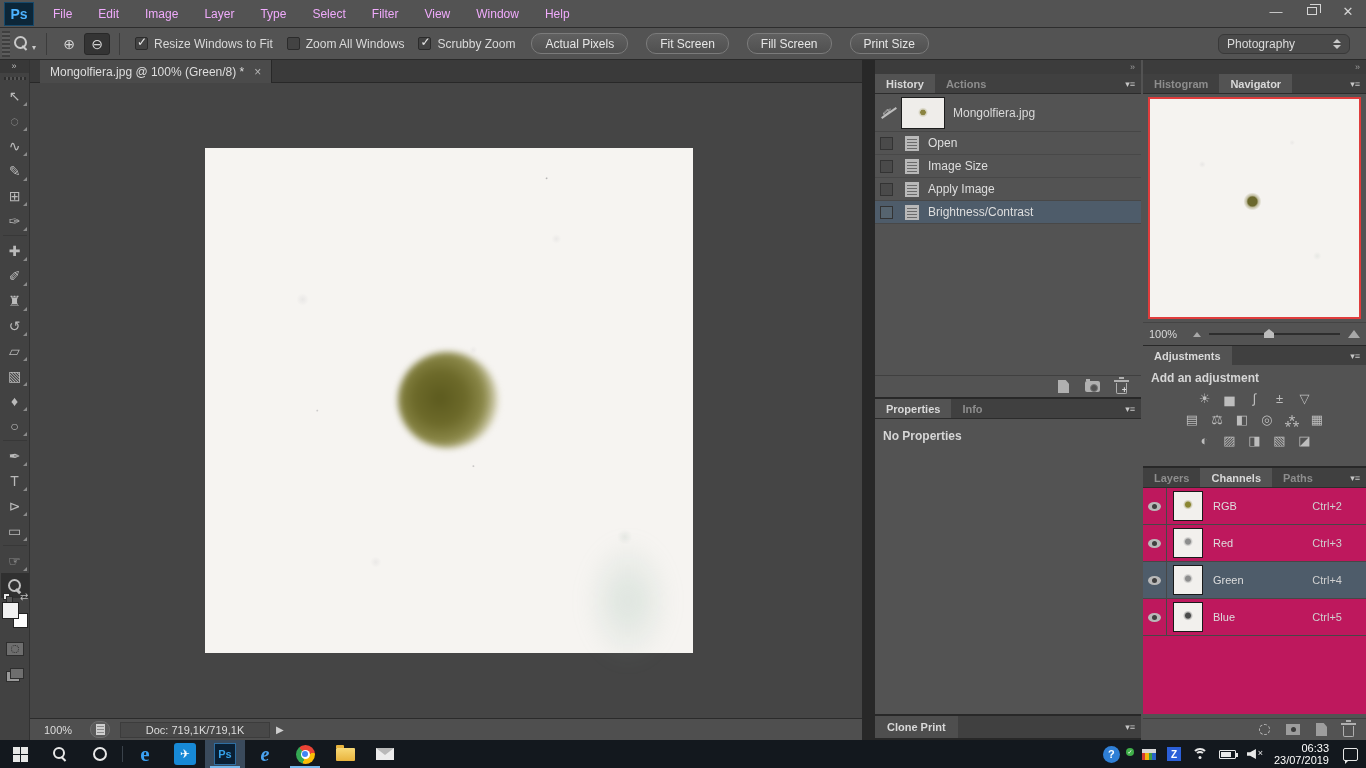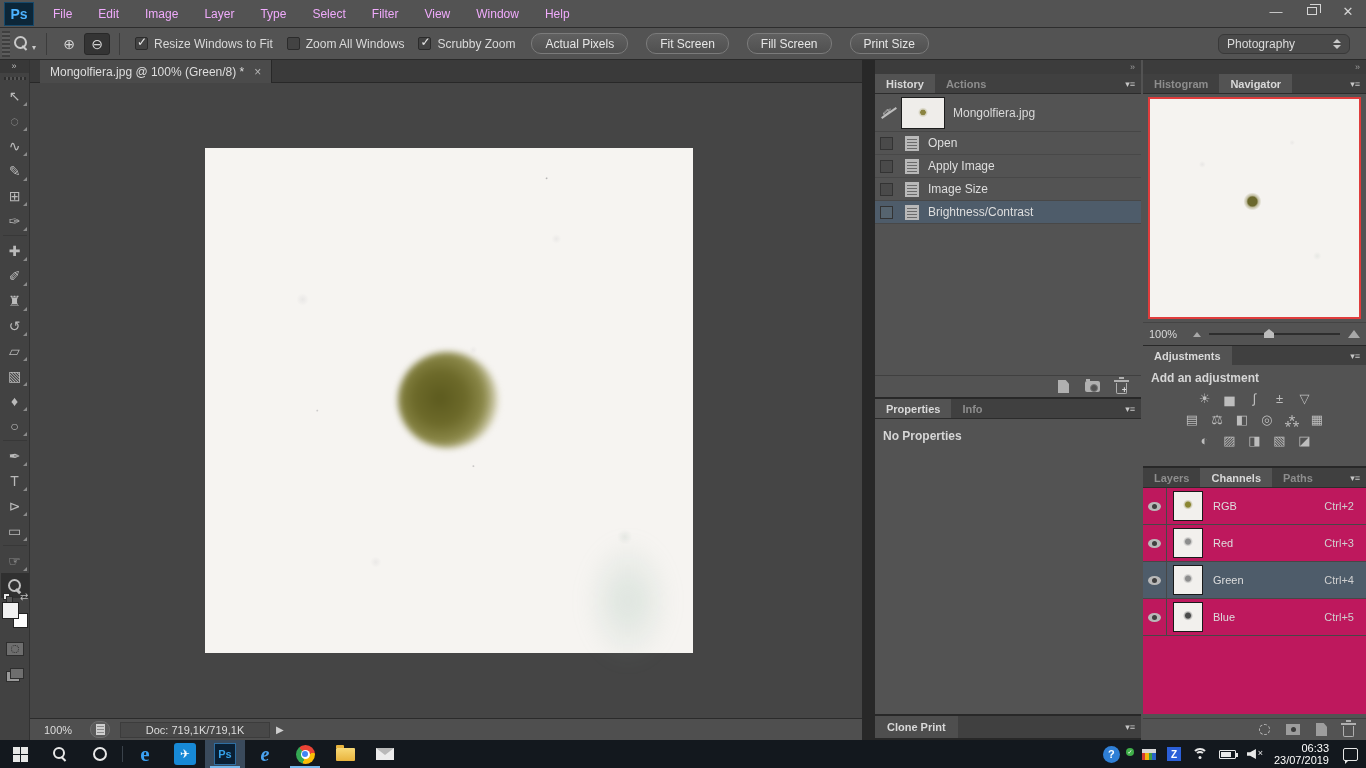--- a/index.html
+++ b/index.html
@@ -162,21 +162,21 @@
   .chan{height:37px;display:flex;align-items:center;border-bottom:1px solid #474747;font-size:11px}
   .chan.selected{background:#4e5c6a}
   .eyewell{width:24px;display:flex;align-items:center;justify-content:center;border-right:1px solid #474747;height:100%}
   .eye{width:13px;height:9px;background:#b9b9b9;border-radius:50%;position:relative}
   .eye::after{content:"";position:absolute;left:4px;top:2px;width:5px;height:5px;border-radius:50%;background:#3f3f3f}
   .chanthumb{width:30px;height:30px;border:1px solid #191919;margin:0 10px 0 6px;background-color:#f2f0ed}
   .chanthumb.rgb{background:radial-gradient(circle 4px at 50% 45%, #8a8531 0 2.5px, rgba(165,160,110,.5) 3.5px, transparent 5px),#f2f0ed}
   .chanthumb.gray{background:radial-gradient(circle 4px at 50% 45%, #8d8d8d 0 2.5px, rgba(160,160,160,.5) 3.5px, transparent 5px),#f2f0ed}
   .chanthumb.dark{background:radial-gradient(circle 4px at 50% 45%, #4a4a4a 0 2.5px, rgba(120,120,120,.5) 3.5px, transparent 5px),#f2f0ed}
   .channame{flex:1;color:#dedede}
-  .chankey{margin-right:12px;color:#cfcfcf}
+  .chankey{margin-right:24px;color:#cfcfcf}
   .chanfill{flex:1;background:#535353}
   .chanbar{height:22px;background:#535353;border-top:1px solid #404040;display:flex;align-items:center;justify-content:flex-end;gap:16px;padding-right:12px}
   .dashcirc{width:11px;height:11px;border:1px dashed #b5b5b5;border-radius:50%}
   .maskic{width:14px;height:11px;background:#9d9d9d;display:flex;align-items:center;justify-content:center}
   .maskic i{width:5px;height:5px;border-radius:50%;background:#3c3c3c}
   .newpage{width:11px;height:13px;background:#9d9d9d;clip-path:polygon(0 0,70% 0,100% 28%,100% 100%,0 100%)}
 
   
   .taskbar{position:absolute;left:0;top:740px;width:1366px;height:28px;background:#13181e;display:flex;align-items:center}
   .tbtile{width:40px;height:28px;display:flex;align-items:center;justify-content:center;position:relative;flex:none}
@@ -419,26 +419,26 @@
         <span>Mongolfiera.jpg</span>
       </div>
       <div class="histrow">
         <span class="histcheck"></span>
         <span class="pagelines"></span>
         <span>Open</span>
       </div>
       <div class="histrow">
         <span class="histcheck"></span>
         <span class="pagelines"></span>
-        <span>Apply Image</span>
+        <span>Image Size</span>
       </div>
       <div class="histrow">
         <span class="histcheck"></span>
         <span class="pagelines"></span>
-        <span>Image Size</span>
+        <span>Apply Image</span>
       </div>
       <div class="histrow selected">
         <span class="histcheck"></span>
         <span class="pagelines"></span>
         <span>Brightness/Contrast</span>
       </div>
     </div>
     <div class="histbar">
       <span class="newdoc"></span>
         <span class="plusov">+</span>

